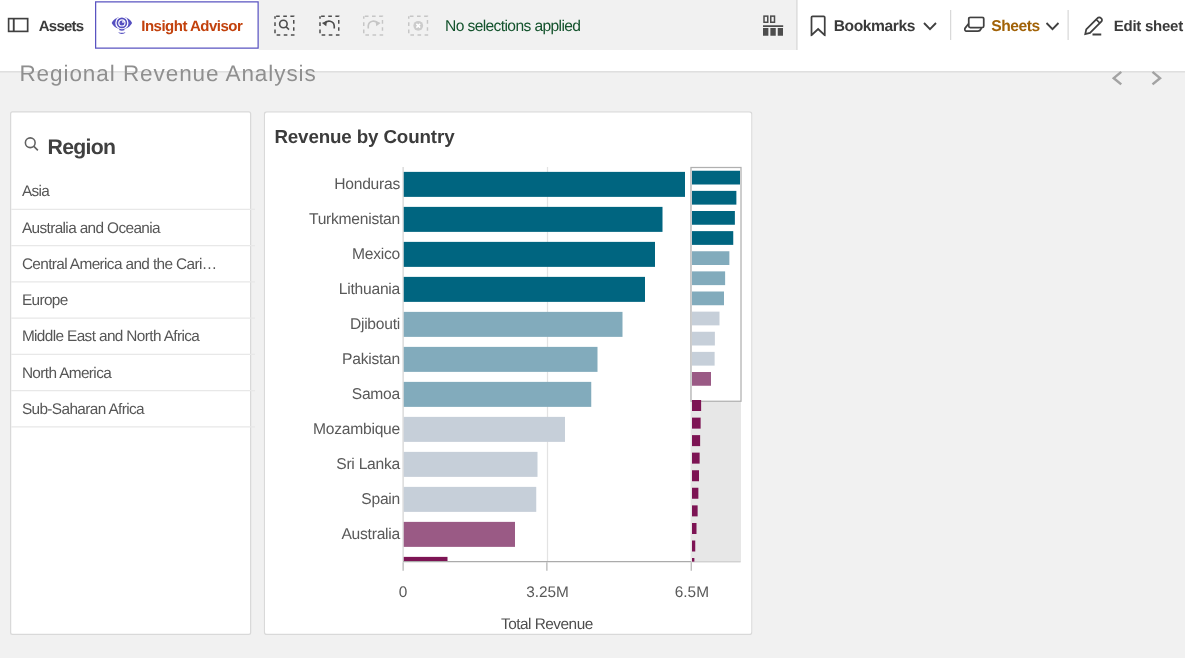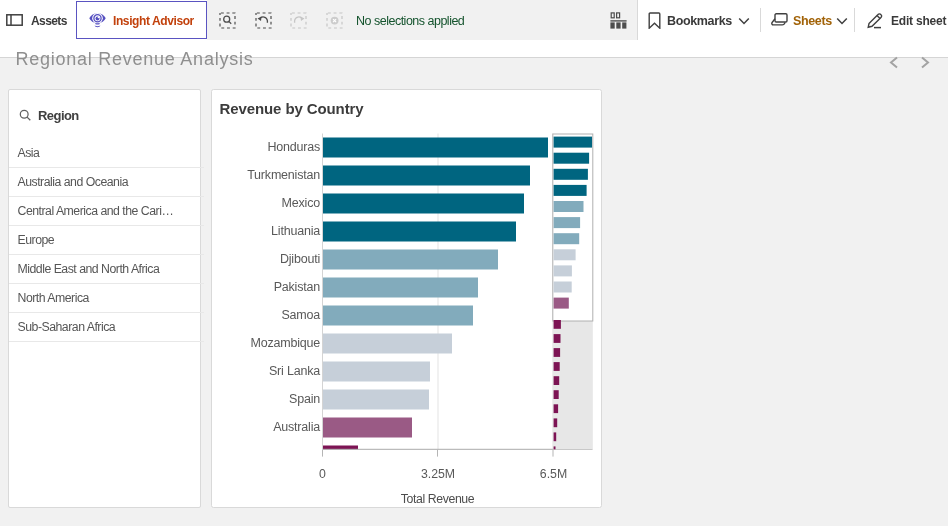--- a/index.html
+++ b/index.html
@@ -96,21 +96,21 @@
 </svg>
 <svg class="abs" style="left:920px;top:56px;" width="11" height="13" viewBox="0 0 11 13">
   <path d="M2 1.5 L8 6.5 L2 11.5" fill="none" stroke="#a3a3a3" stroke-width="2"></path>
 </svg>
 
 <div class="abs" id="listbox" style="left:8px;top:89px;width:193px;height:419px;background:#fff;border:1px solid #d9d9d9;border-radius:2px;">
   <svg class="abs" style="left:10px;top:19px;" width="13" height="13" viewBox="0 0 13 13">
     <circle cx="5.2" cy="5.2" r="3.9" fill="none" stroke="#616161" stroke-width="1.25"></circle>
     <line x1="8.1" y1="8.1" x2="11.3" y2="11.3" stroke="#616161" stroke-width="1.25"></line>
   </svg>
-  <div class="abs" style="left:29px;top:17.5px;font-size:13px;font-weight:bold;letter-spacing:-0.55px;color:#404040;">Region</div>
+  <div class="abs" style="left:29px;top:17.5px;font-size:17px;font-weight:bold;letter-spacing:-0.55px;color:#404040;">Region</div>
   <div class="abs" style="left:0;top:49px;width:195px;">
     <div class="lrow">Asia</div>
     <div class="lrow">Australia and Oceania</div>
     <div class="lrow">Central America and the Cari…</div>
     <div class="lrow">Europe</div>
     <div class="lrow">Middle East and North Africa</div>
     <div class="lrow">North America</div>
     <div class="lrow">Sub-Saharan Africa</div>
   </div>
 </div>

